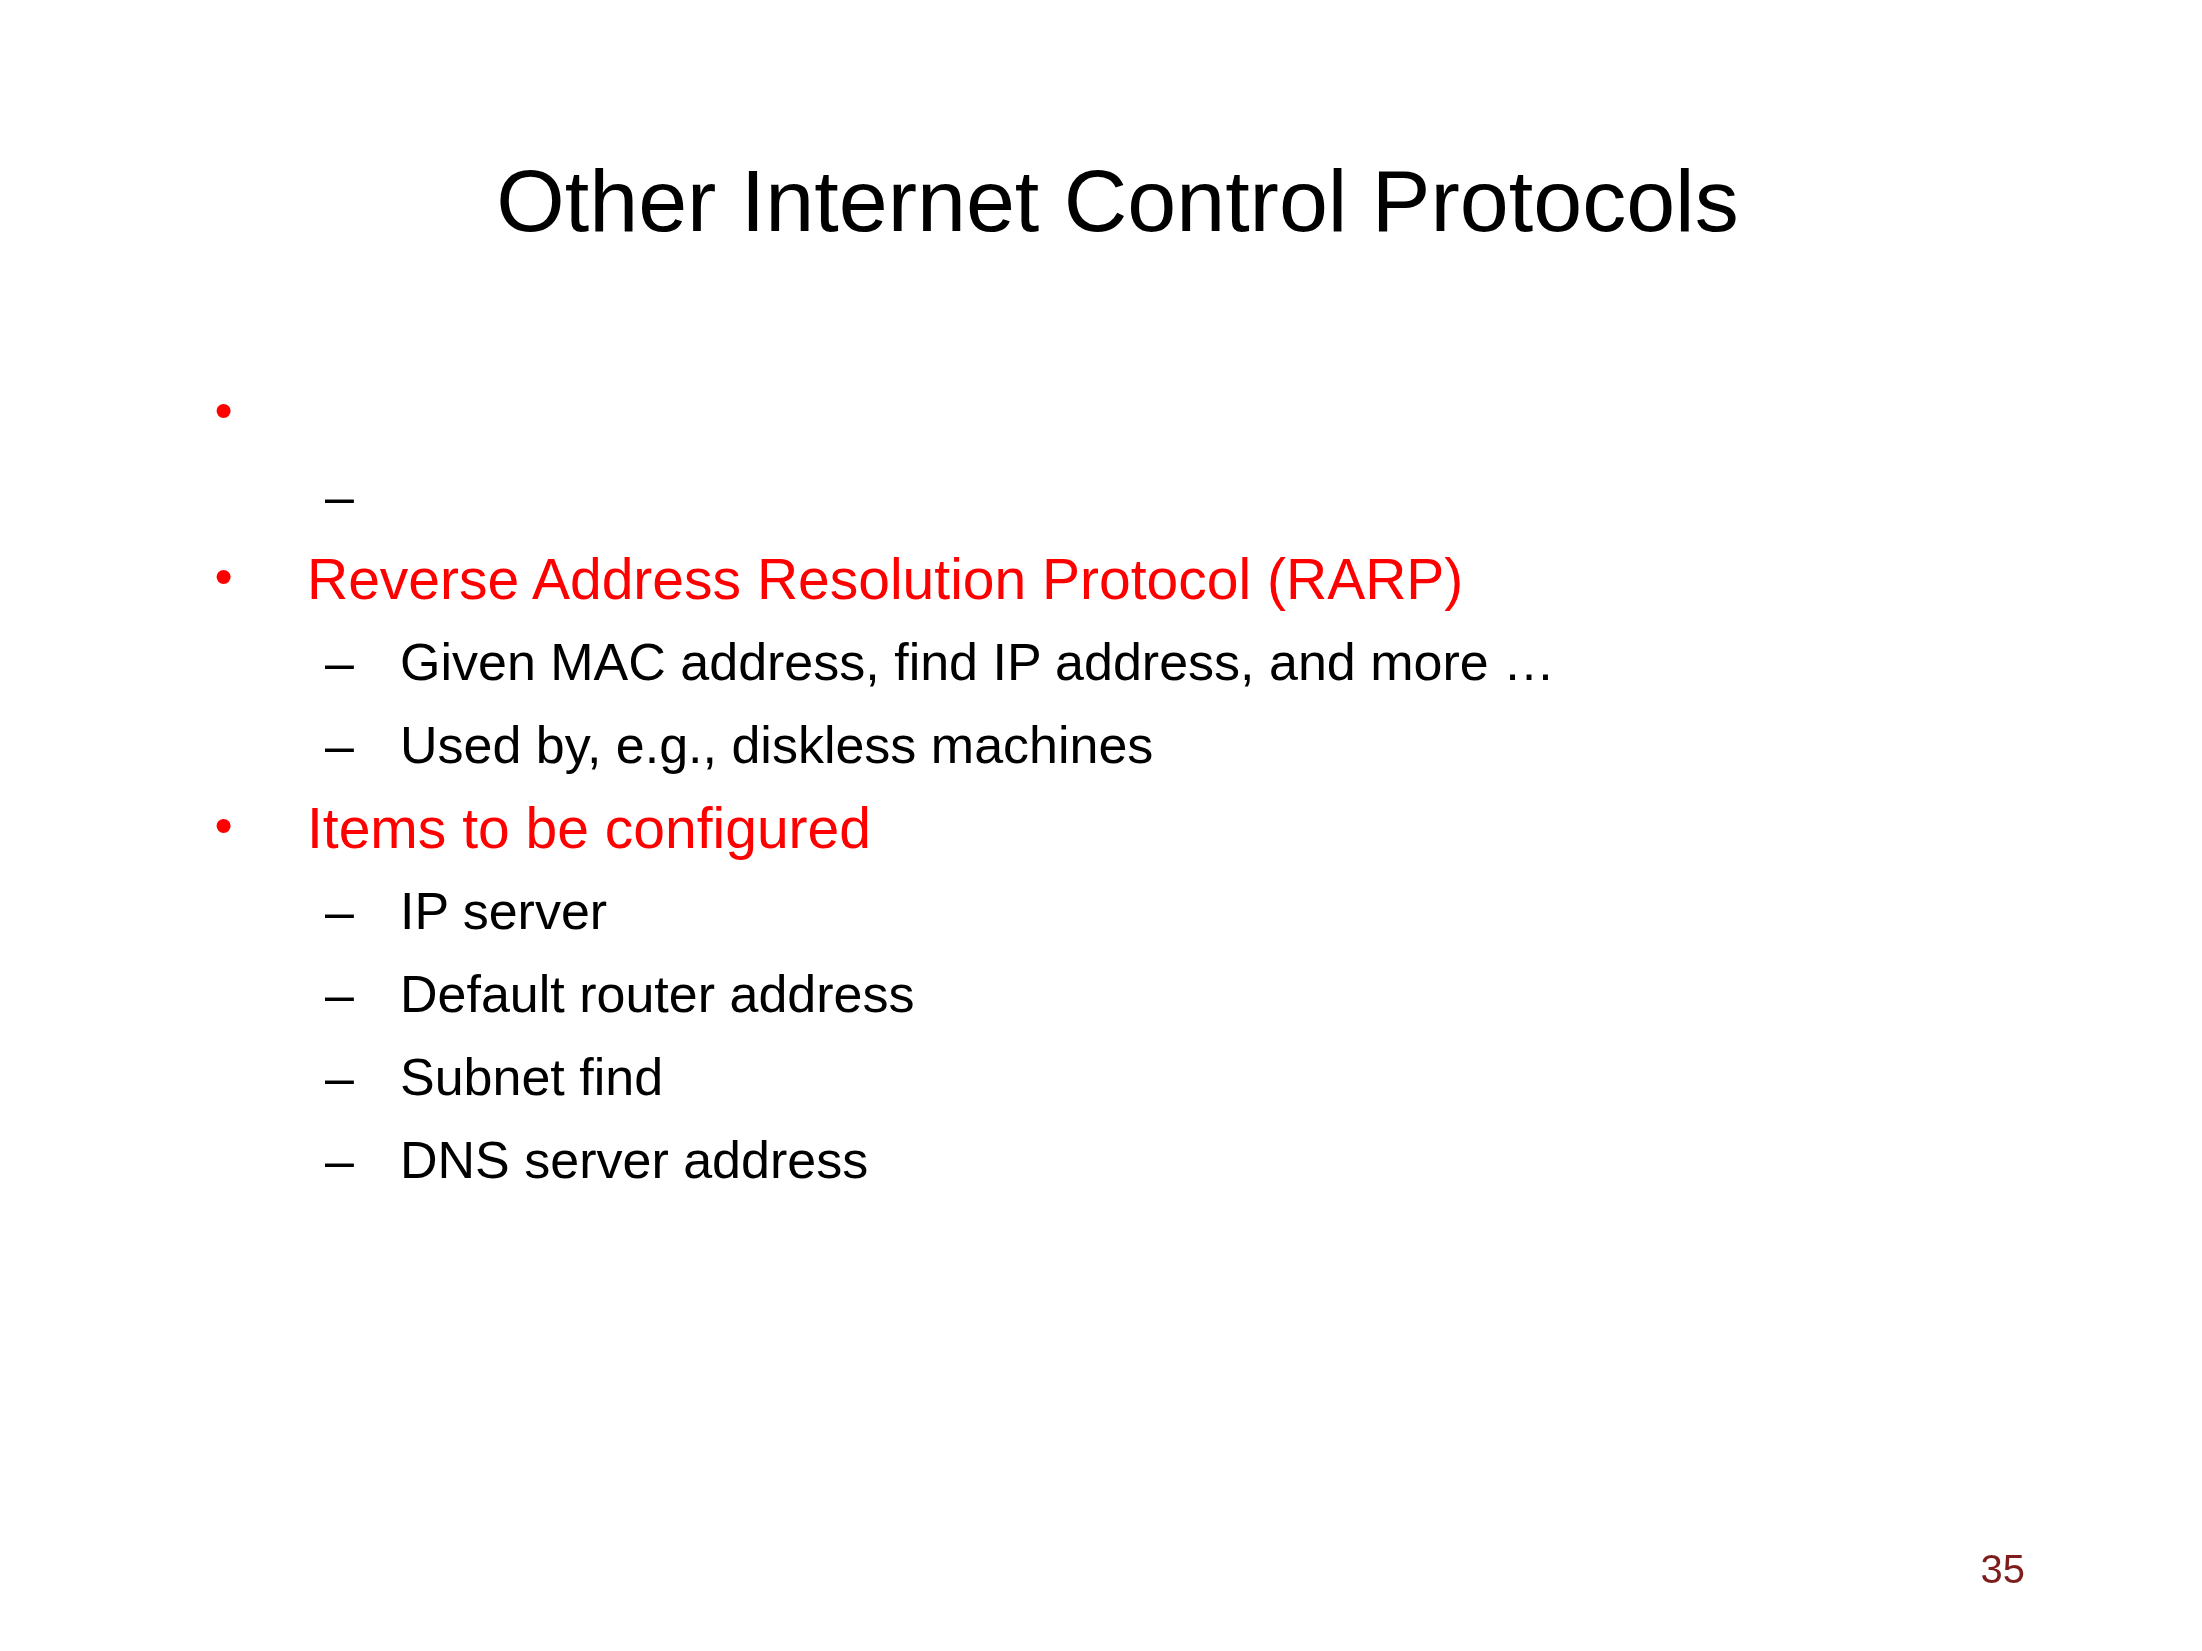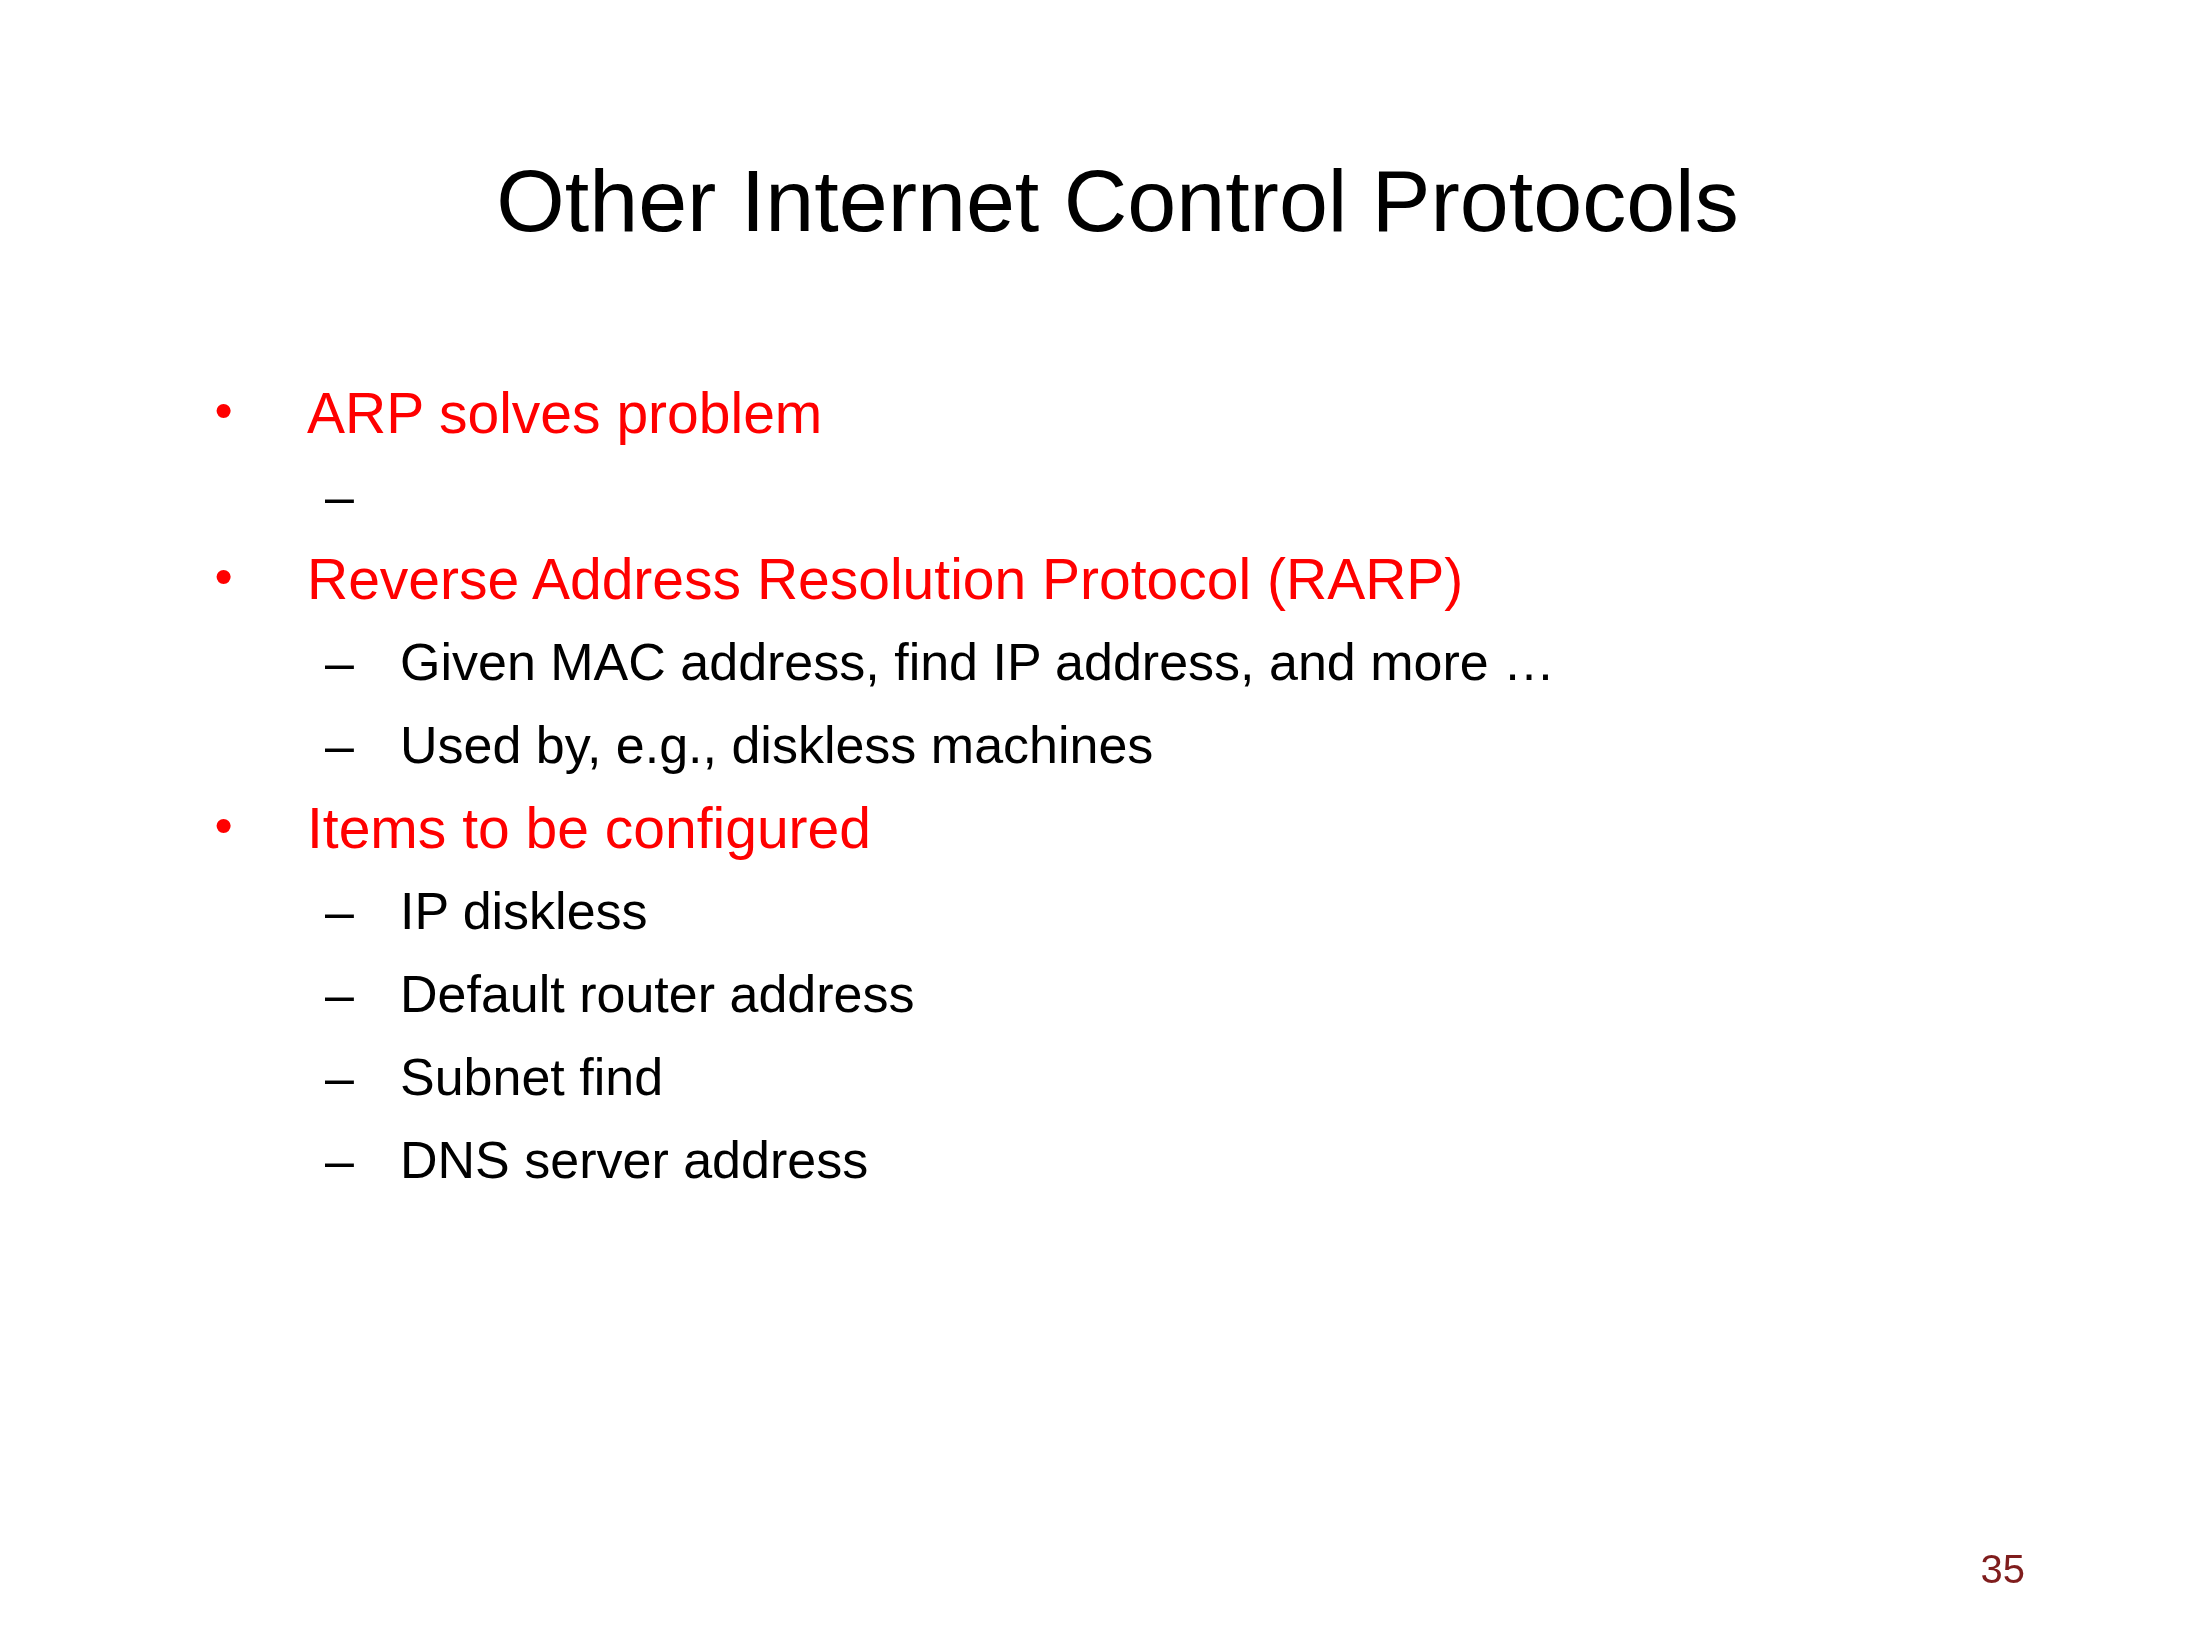--- a/index.html
+++ b/index.html
@@ -83,21 +83,20 @@
 <body>
 
 <div class="slide">
 
   <div class="slide-title">Other Internet Control Protocols</div>
 
   <div class="content">
 
     <div class="line main">
       <span class="marker-dot">•</span>
-      <span>ARP solves problem</span>
     </div>
     <div class="line sub">
       <span class="marker-dash">–</span>
     </div>
 
     <div class="line main">
       <span class="marker-dot">•</span>
       <span>Reverse Address Resolution Protocol (RARP)</span>
     </div>
     <div class="line sub">
@@ -108,21 +107,21 @@
       <span class="marker-dash">–</span>
       <span>Used by, e.g., diskless machines</span>
     </div>
 
     <div class="line main">
       <span class="marker-dot">•</span>
       <span>Items to be configured</span>
     </div>
     <div class="line sub">
       <span class="marker-dash">–</span>
-      <span>IP diskless</span>
+      <span>IP server</span>
     </div>
     <div class="line sub">
       <span class="marker-dash">–</span>
       <span>Default router address</span>
     </div>
     <div class="line sub">
       <span class="marker-dash">–</span>
       <span>Subnet find</span>
     </div>
     <div class="line sub">

